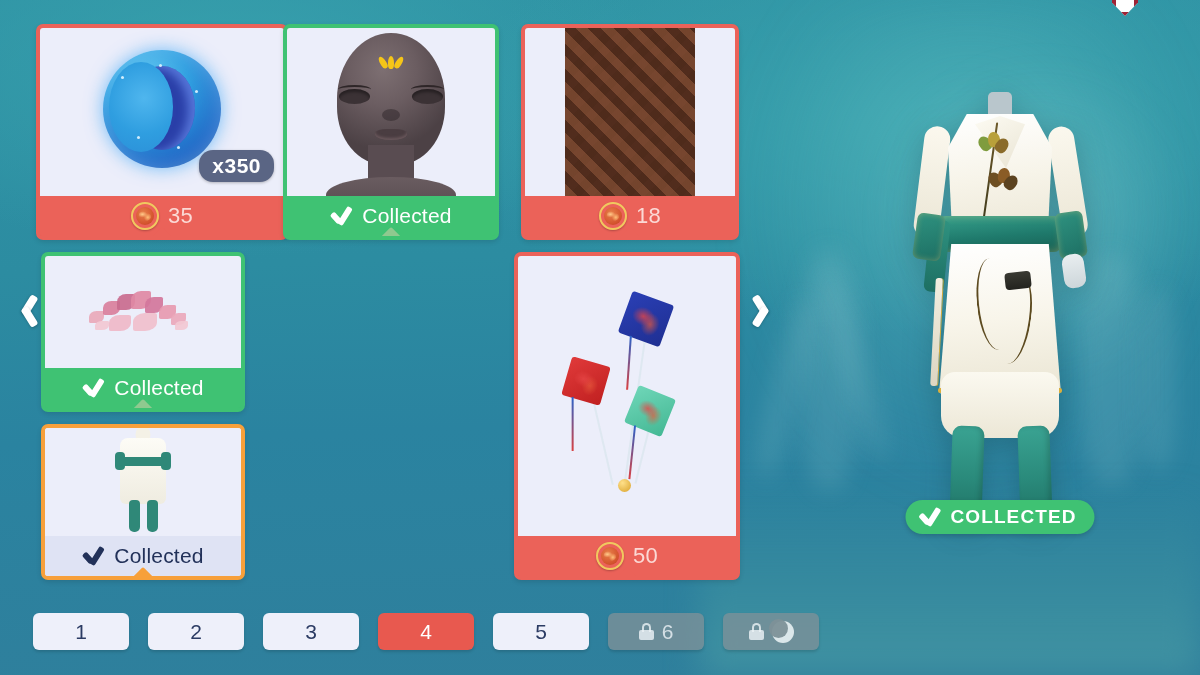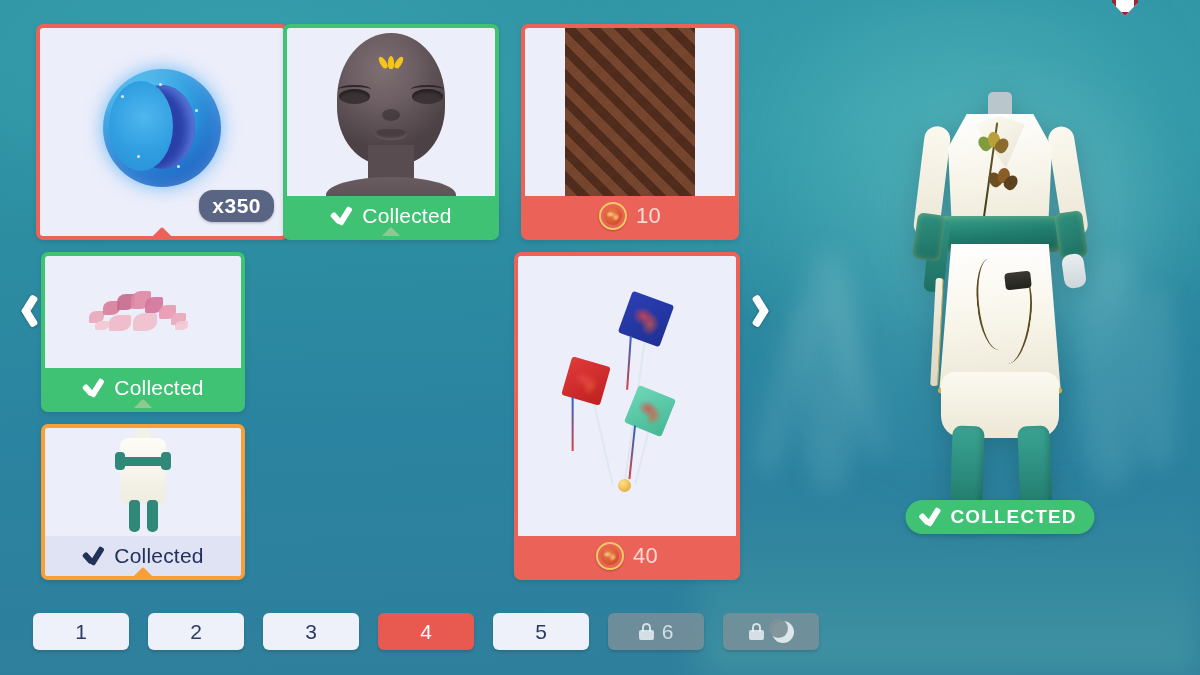--- a/index.html
+++ b/index.html
@@ -456,20 +456,24 @@
         <div class="orb">
           <div class="crescent"></div>
           <span class="spark" style="left:18px; top:26px;"></span>
           <span class="spark" style="left:92px; top:40px;"></span>
           <span class="spark" style="left:34px; top:86px;"></span>
           <span class="spark" style="left:74px; top:96px;"></span>
           <span class="spark" style="left:56px; top:14px;"></span>
         </div>
         <div class="badge-count">x350</div>
       </div>
+    </div>
+    <div class="banner">
+      <span class="coin"></span>
+      <span class="cost-text">35</span>
     </div>
     <div class="marker"></div>
   </div>
 
   <div class="card done" style="left:283px; top:24px; width:216px; height:216px;">
     <div class="thumb">
       <div class="art">
         <div class="face">
           <div class="head"></div>
           <div class="neck"></div>
@@ -496,21 +500,21 @@
   </div>
 
   <div class="card cost" style="left:521px; top:24px; width:218px; height:216px;">
     <div class="thumb">
       <div class="art">
         <div class="weave"></div>
       </div>
     </div>
     <div class="banner">
       <span class="coin"></span>
-      <span class="cost-text">10</span>
+      <span class="cost-text">18</span>
     </div>
     <div class="marker"></div>
   </div>
 
   <div class="card done" style="left:41px; top:252px; width:204px; height:160px;">
     <div class="thumb">
       <div class="art">
         <div class="petals">
           <i style="left:6px;  top:22px; width:15px; height:12px; background:#e9a9ba;"></i>
           <i style="left:20px; top:12px; width:17px; height:14px; background:#d97f9c;"></i>
@@ -573,21 +577,21 @@
           <div class="kite k3">
             <span class="motif"></span>
               <span class="tail"></span>
           </div>
           <div class="kspool"></div>
         </div>
       </div>
     </div>
     <div class="banner">
       <span class="coin"></span>
-      <span class="cost-text">40</span>
+      <span class="cost-text">50</span>
     </div>
     <div class="marker"></div>
   </div>
 
   <div class="nav-arrow left">
     <span class="chev l"></span>
   </div>
   <div class="nav-arrow right">
     <span class="chev r"></span>
   </div>

